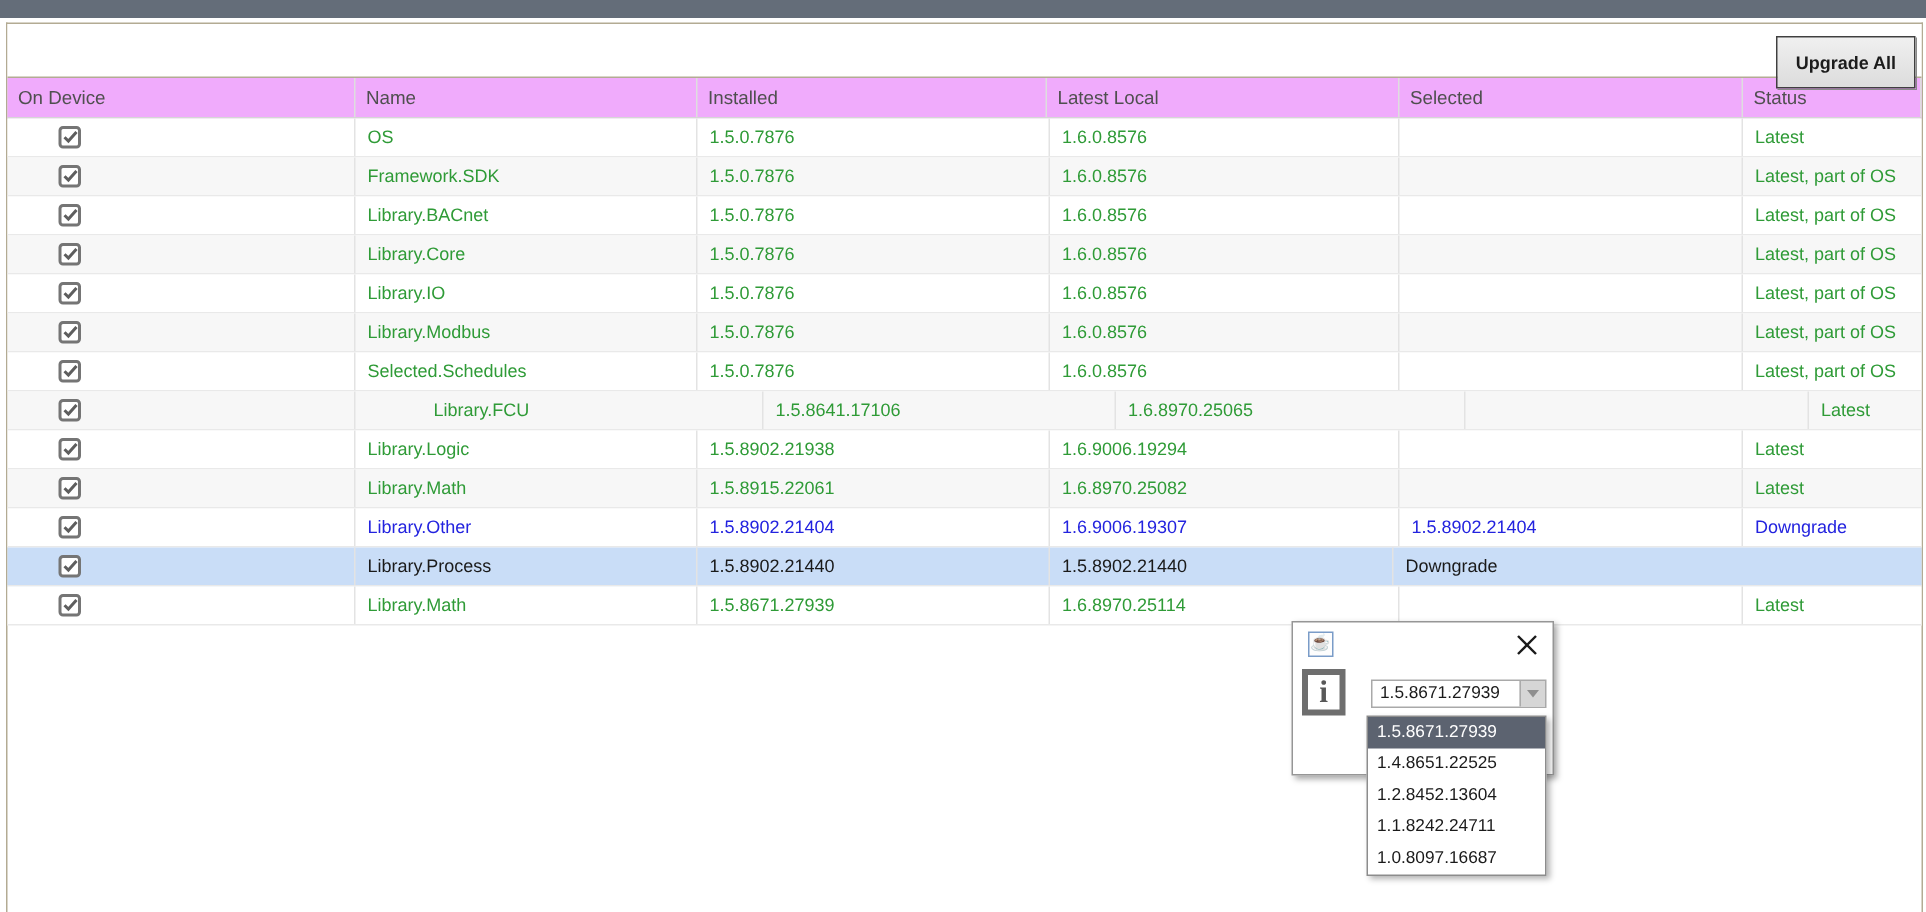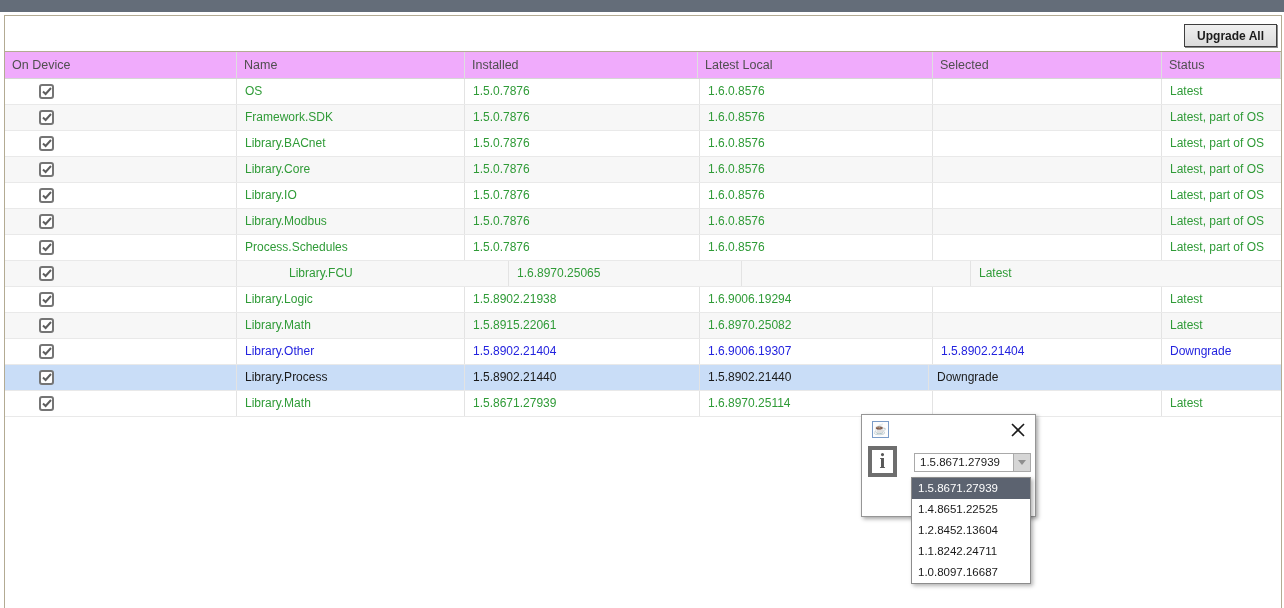--- a/index.html
+++ b/index.html
@@ -6,21 +6,21 @@
   html,body { width:1284px; height:608px; overflow:hidden; background:#fff;
     font-family:"Liberation Sans", sans-serif; }
   .page { position:relative; width:1284px; height:608px; background:#fff; }
 
   .topbar { position:absolute; left:0; top:0; width:1284px; height:12px; background:#646d79; }
 
   .panel { position:absolute; left:4px; top:15px; width:1278px; height:593px;
     border:1px solid #b3ab93; border-bottom:none; background:#fff; }
 
   .toolbar { position:relative; height:36px; border-bottom:1px solid #b3ab93; background:#fff; }
-  .upgrade-btn { position:absolute; right:4px; top:8px; height:23px; padding:0 12px;
+  .upgrade-btn { position:absolute; right:4px; top:8px; height:35px; padding:0 12px;
     font-size:12px; font-weight:bold; color:#1c1c1c;
     background:linear-gradient(#f0f0f0,#dcdcdc);
     border:1px solid #3f3f3f; box-shadow:1px 1px 0 #8a8a8a; cursor:pointer; }
 
   .tbl { width:100%; font-size:12px; }
   .tr { display:flex; height:26px; line-height:25px; border-bottom:1px solid #e9e9e9; background:#fff; }
   .tr.alt { background:#f7f7f7; }
   .tr.hl { background:#c9ddf7; }
   .th-row { display:flex; height:27px; line-height:26px; background:#f0abfc;
     border-bottom:1px solid #d6d6d6; color:#4f4f4f; font-size:12.5px; }
@@ -170,36 +170,37 @@
     </div>
 
     <div class="tr">
       <div class="c c1">
         <span class="cb">
           <svg width="10" height="9" viewBox="0 0 10 9">
             <polyline points="1,4.5 3.6,7 9,1" fill="none" stroke="#5e5e5e" stroke-width="2"></polyline>
           </svg>
         </span>
       </div>
-      <div class="c c2 f-name" style="color: rgb(47, 155, 55);">Process.Schedules</div>
+      <div class="c c2 f-name" style="color: rgb(47, 155, 55);">Selected.Schedules</div>
       <div class="c c3 f-local" style="color: rgb(47, 155, 55);">1.5.0.7876</div>
       <div class="c c4 f-inst" style="color: rgb(47, 155, 55);">1.6.0.8576</div>
       <div class="c c5 f-sel" style="color: rgb(47, 155, 55);"></div>
       <div class="c c6 f-stat" style="color: rgb(47, 155, 55);">Latest, part of OS</div>
     </div>
 
     <div class="tr alt">
       <div class="c c1">
         <span class="cb">
           <svg width="10" height="9" viewBox="0 0 10 9">
             <polyline points="1,4.5 3.6,7 9,1" fill="none" stroke="#5e5e5e" stroke-width="2"></polyline>
           </svg>
         </span>
       </div>
       <div class="c c2 f-name" style="color: rgb(47, 155, 55); margin-left: 44px;">Library.FCU</div>
+      <div class="c c3 f-local" style="color: rgb(47, 155, 55);">1.5.8641.17106</div>
       <div class="c c4 f-inst" style="color: rgb(47, 155, 55);">1.6.8970.25065</div>
       <div class="c c5 f-sel" style="color: rgb(47, 155, 55);"></div>
       <div class="c c6 f-stat" style="color: rgb(47, 155, 55);">Latest</div>
     </div>
 
     <div class="tr">
       <div class="c c1">
         <span class="cb">
           <svg width="10" height="9" viewBox="0 0 10 9">
             <polyline points="1,4.5 3.6,7 9,1" fill="none" stroke="#5e5e5e" stroke-width="2"></polyline>

